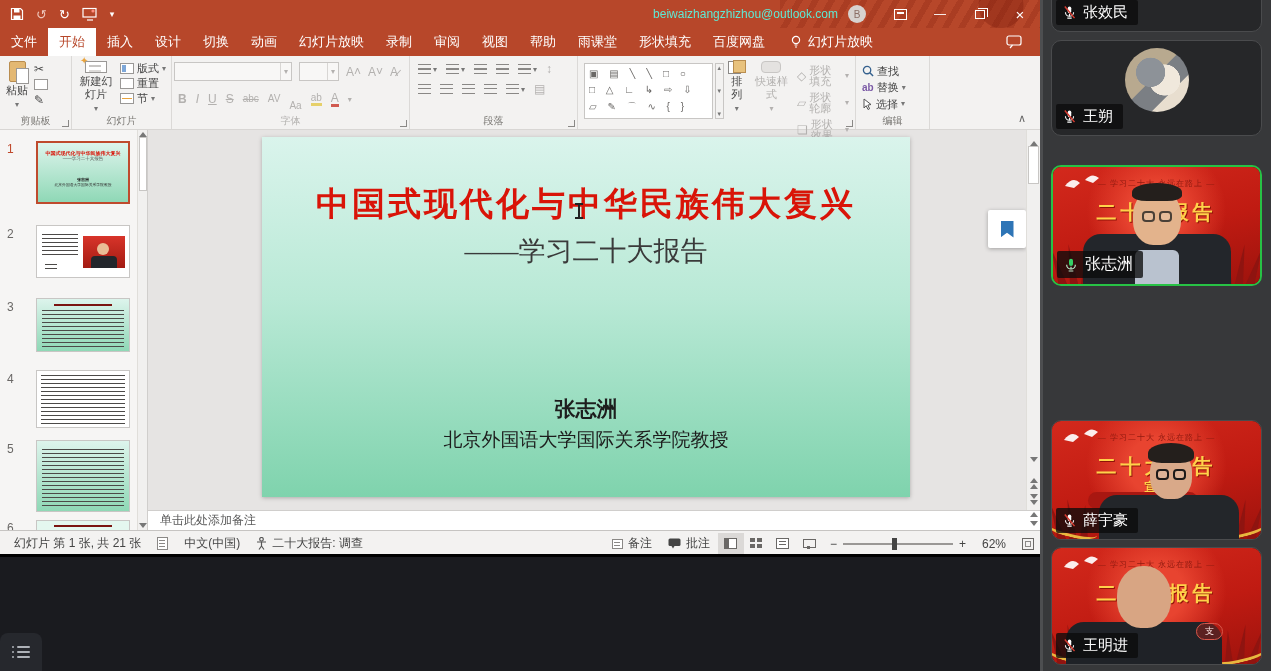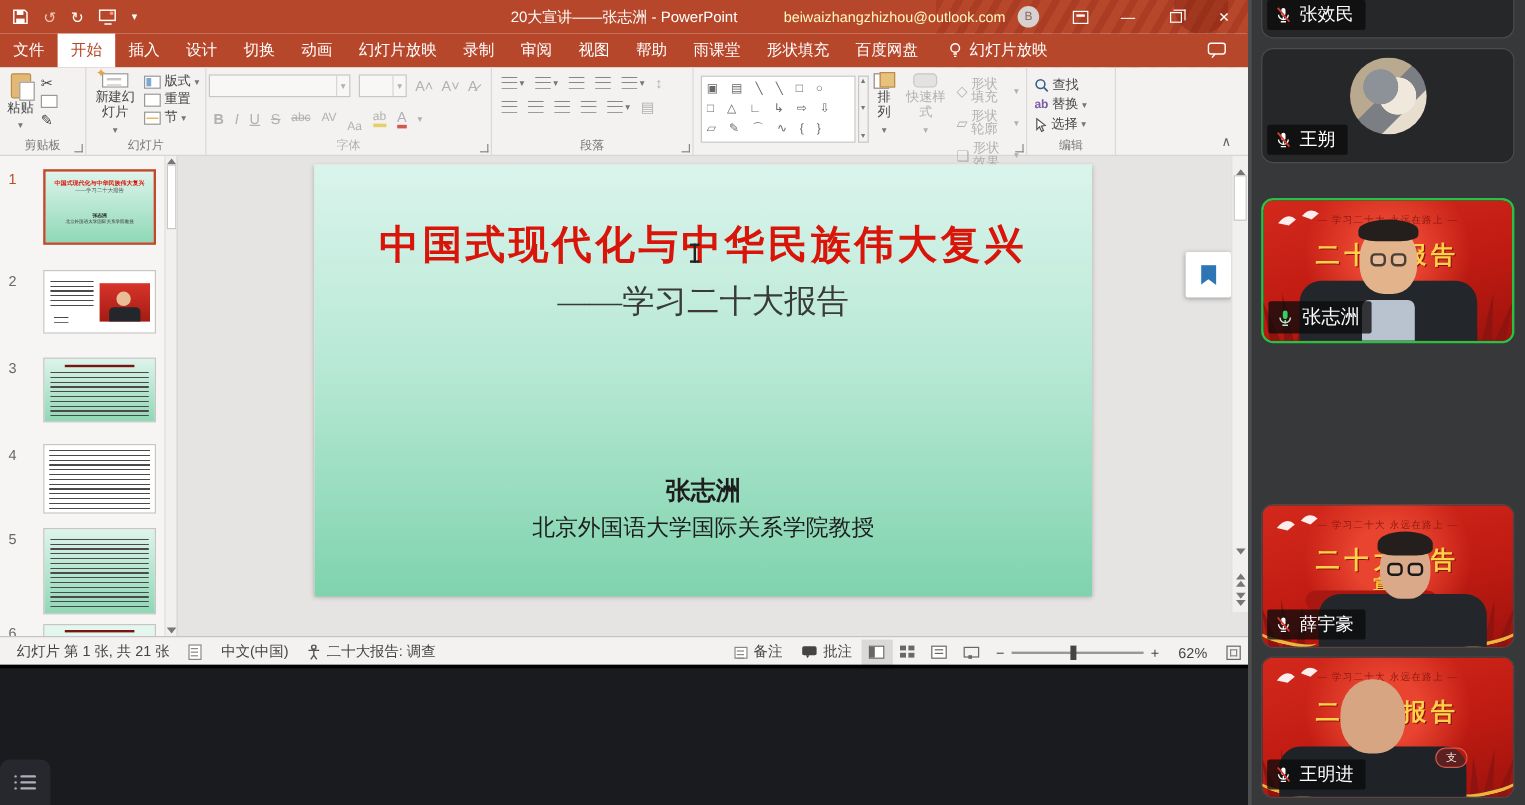--- a/index.html
+++ b/index.html
@@ -16,21 +16,21 @@
     background:
       radial-gradient(circle at 85% 10%, rgba(120,25,10,.35) 0 22px, transparent 23px),
       radial-gradient(circle at 60% 90%, rgba(120,25,10,.25) 0 16px, transparent 17px),
       repeating-linear-gradient(120deg, rgba(130,30,12,.25) 0 6px, transparent 6px 14px);
     pointer-events:none; }
   .qat { display:flex; align-items:center; gap:12px; padding-left:10px; z-index:2; }
   .qat .g { font-size:13px; line-height:1; }
   .qat .dim { color:#eec4b8; }
   .title-text { position:absolute; left:0; right:0; text-align:center; font-size:12.5px; color:#fff; }
   .tb-right { margin-left:auto; display:flex; align-items:center; z-index:2; }
-  .account-mail { font-size:12px; margin-right:10px; color:#fef9c3; }
+  .account-mail { font-size:12px; margin-right:10px; color:#5eead4; }
   .avatar-b { width:18px; height:18px; border-radius:50%; background:#d7d2cf; color:#8a6d64;
     font-size:10px; display:flex; align-items:center; justify-content:center; margin-right:14px; }
   .winbtn { width:40px; height:28px; display:flex; align-items:center; justify-content:center; color:#fff; font-size:12px; }
   .ribopt { width:13px; height:11px; border:1px solid #fff; position:relative; }
   .ribopt:after { content:""; position:absolute; left:2px; right:2px; top:2px; height:2px; background:#fff; }
   .restore-ic { width:10px; height:9px; border:1px solid #fff; position:relative; }
   .restore-ic:before { content:""; position:absolute; left:2px; top:-3px; width:9px; height:8px; border:1px solid #fff; border-bottom:none; border-left:none; }
 
   
   .tabrow { height:28px; background:#b7472a; display:flex; align-items:stretch; color:#fff; position:relative; }
@@ -228,21 +228,20 @@
         <span class="g">↻</span>
         <span>
           <svg width="16" height="14" viewBox="0 0 16 14">
               <rect x="1" y="1.5" width="13" height="8.5" fill="none" stroke="#fff" stroke-width="1.2"></rect>
               <path d="M5 13h6" stroke="#fff" stroke-width="1.2"></path>
               <circle cx="11" cy="4" r="1.6" fill="#ff8f7e"></circle>
             </svg>
         </span>
         <span class="g" style="font-size:9px;">▾</span>
       </div>
-      <div class="title-text">20大宣讲——张志洲 - PowerPoint</div>
       <div class="tb-right">
         <span class="account-mail">beiwaizhangzhizhou@outlook.com</span>
         <span class="avatar-b">B</span>
         <span class="winbtn">
             <span class="ribopt"></span>
           </span>
         <span class="winbtn">—</span>
         <span class="winbtn">
             <span class="restore-ic"></span>
           </span>
@@ -534,20 +533,27 @@
             <span class="vs-item" style="top:332px;"><span class="tri down"></span></span>
             <span class="dbl" style="top:348px;">
               <span class="tri up"></span>
                 <span class="tri up"></span>
             </span>
             <span class="dbl" style="top:364px;">
               <span class="tri down"></span>
                 <span class="tri down"></span>
             </span>
           </div>
+        </div>
+        <div class="notesbar">
+          <span class="notes-text">单击此处添加备注</span>
+          <span class="notes-scroll">
+            <span class="tri up"></span>
+              <span class="tri down"></span>
+          </span>
         </div>
       </div>
     </div>
 
     <div class="statusbar">
       <span class="st-item">幻灯片 第 1 张, 共 21 张</span>
       <span class="st-item">
           <span class="page-ic"></span>
         </span>
       <span class="st-item">中文(中国)</span>

